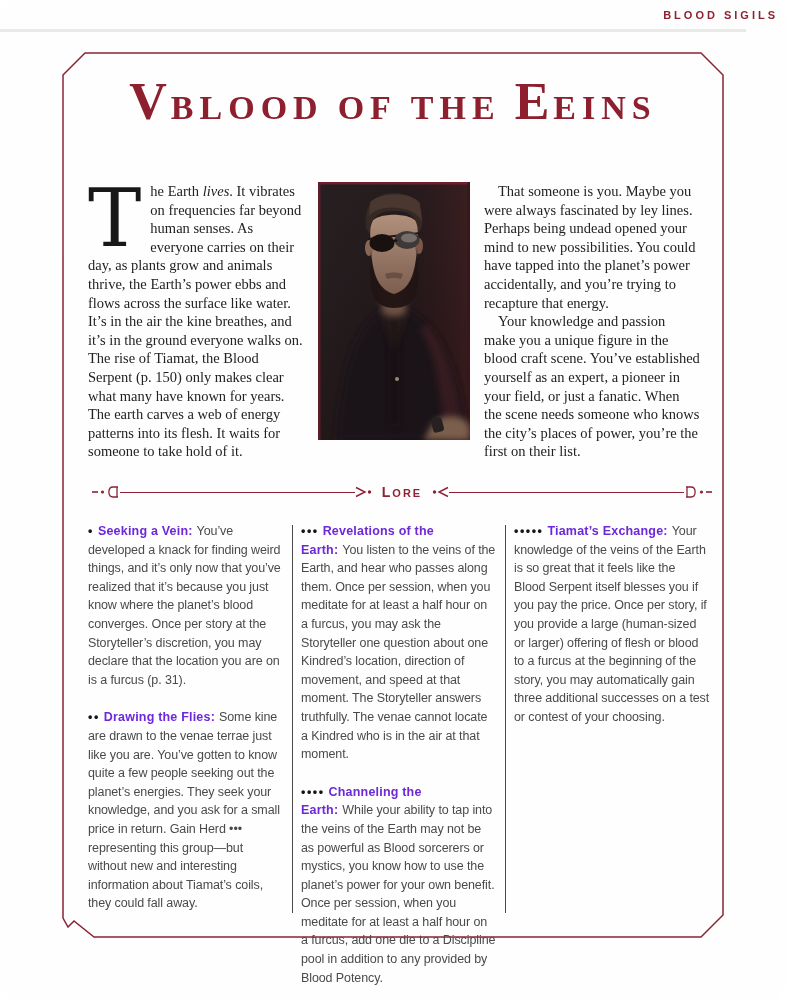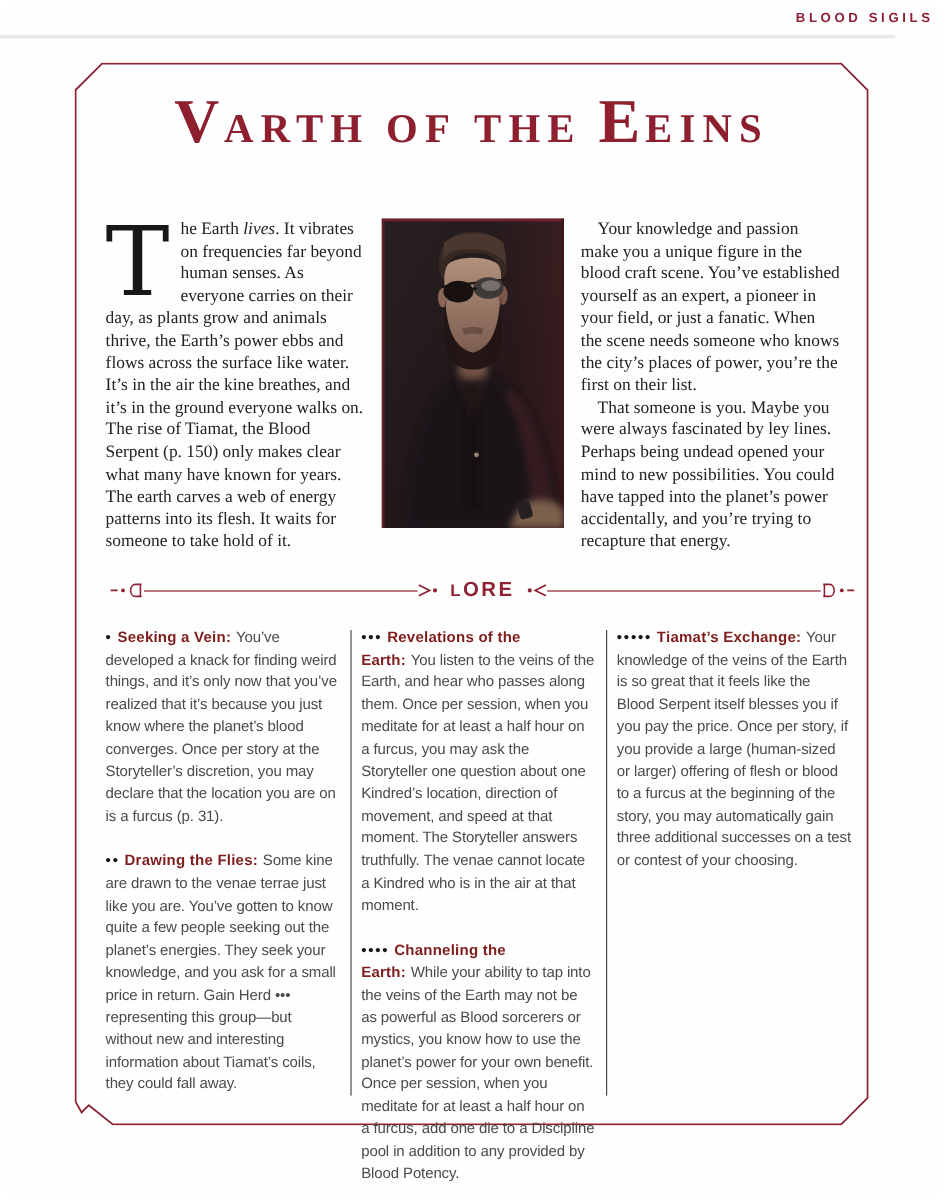--- a/index.html
+++ b/index.html
@@ -98,21 +98,21 @@
   .lore-label {
     flex: 0 0 auto;
     font-family: "Liberation Sans", sans-serif;
     font-weight: bold;
     color: #8e2133;
     margin: 0 10px;
     letter-spacing: 2px;
     white-space: nowrap;
   }
   .lore-label .lead { font-size: 14px; }
-  .lore-label .small { font-size: 17px; }
+  .lore-label .small { font-size: 11px; }
 
   
   .lore-row {
     position: absolute;
     top: 470px; left: 26px;
     width: 624px;
     display: flex;
   }
   .lore-col { width: 196px; flex: 0 0 196px; }
   .rule-v {
@@ -131,21 +131,21 @@
     margin-bottom: 19px;
   }
   .power .dots {
     font-weight: bold;
     color: #161616;
     letter-spacing: 1.5px;
     margin-right: 4px;
   }
   .power .pname {
     font-weight: bold;
-    color: #7f1d1d;
+    color: #6d28d9;
     letter-spacing: 0.2px;
     margin-right: 4px;
     margin-top: 20px;
   }
 
   
   .page-number {
     position: absolute;
     top: 968px; left: 0; width: 100%;
     text-align: center;
@@ -162,21 +162,21 @@
 
   <div class="running-header">BLOOD SIGILS</div>
   <div class="header-rule"></div>
 
   <div class="frame">
 
     <svg class="frame-border" width="662" height="886" viewBox="0 0 662 886">
       <path d="M 1 23 L 23 1 L 639 1 L 661 23 L 661 863 L 639 885 L 32 885 L 12 869 L 6 875 L 1 866 Z" fill="none" stroke="#8a2434" stroke-width="1.5"></path>
     </svg>
 
-    <h1 class="title"><span class="lead">V</span><span class="small">ARTH</span><span class="wordgap"></span><span class="small">OF</span><span class="wordgap"></span><span class="small">THE</span><span class="wordgap"></span><span class="lead">E</span><span class="small">EINS</span></h1>
+    <h1 class="title"><span class="lead">V</span><span class="small">BLOOD</span><span class="wordgap"></span><span class="small">OF</span><span class="wordgap"></span><span class="small">THE</span><span class="wordgap"></span><span class="lead">E</span><span class="small">EINS</span></h1>
 
     <div class="intro-row">
 
       <div class="intro-col">
         <p><span class="dropcap">T</span><span>he Earth </span><i>lives</i><span>. It vibrates on frequencies far beyond human senses. As everyone carries on their day, as plants grow and animals thrive, the Earth’s power ebbs and flows across the surface like water. It’s in the air the kine breathes, and it’s in the ground everyone walks on. The rise of Tiamat, the Blood Serpent (p. 150) only makes clear what many have known for years. The earth carves a web of energy patterns into its flesh. It waits for someone to take hold of it.</span></p>
       </div>
 
       <svg class="portrait" width="152" height="258" viewBox="0 0 152 258">
         <defs>
           <linearGradient id="bgGrad" x1="0" y1="0" x2="1" y2="1">
@@ -227,22 +227,22 @@
         <path d="M67 92 C71 90 81 90 85 92 L83 97 C79 95.5 73 95.5 69 97 Z" fill="#5a4338" opacity="0.55"></path>
 
         <circle cx="79" cy="197" r="2" fill="#bfa98c" opacity="0.9"></circle>
 
         <path d="M112 246 C118 234 134 231 147 238 L152 244 L152 258 L106 258 Z" fill="#8a6a55" filter="url(#soft)"></path>
         <rect x="114" y="236" width="11" height="14" rx="3" fill="#2a2524" transform="rotate(-15 120 243)"></rect>
         <rect width="152" height="258" fill="#0e0a0b" opacity="0.12"></rect>
       </svg>
 
       <div class="intro-col">
+        <p class="indent">That someone is you. Maybe you were always fascinated by ley lines. Perhaps being undead opened your mind to new possibilities. You could have tapped into the planet’s power accidentally, and you’re trying to recapture that energy.</p>
         <p class="indent">Your knowledge and passion make you a unique figure in the blood craft scene. You’ve established yourself as an expert, a pioneer in your field, or just a fanatic. When the scene needs someone who knows the city’s places of power, you’re the first on their list.</p>
-        <p class="indent">That someone is you. Maybe you were always fascinated by ley lines. Perhaps being undead opened your mind to new possibilities. You could have tapped into the planet’s power accidentally, and you’re trying to recapture that energy.</p>
       </div>
     </div>
 
     <div class="divider-row">
       <svg class="div-orn" width="28" height="14" viewBox="0 0 28 14">
         <line x1="0" y1="7" x2="6" y2="7" stroke="#8e2133" stroke-width="1.6"></line>
         <circle cx="10.5" cy="7" r="1.6" fill="#8e2133"></circle>
         <path d="M21 2 C15.5 2 15.5 12 21 12 M21 2 h5 M21 12 h5 M25 2.5 v9" fill="none" stroke="#8e2133" stroke-width="1.3"></path>
       </svg>
       <div class="div-line"></div>

